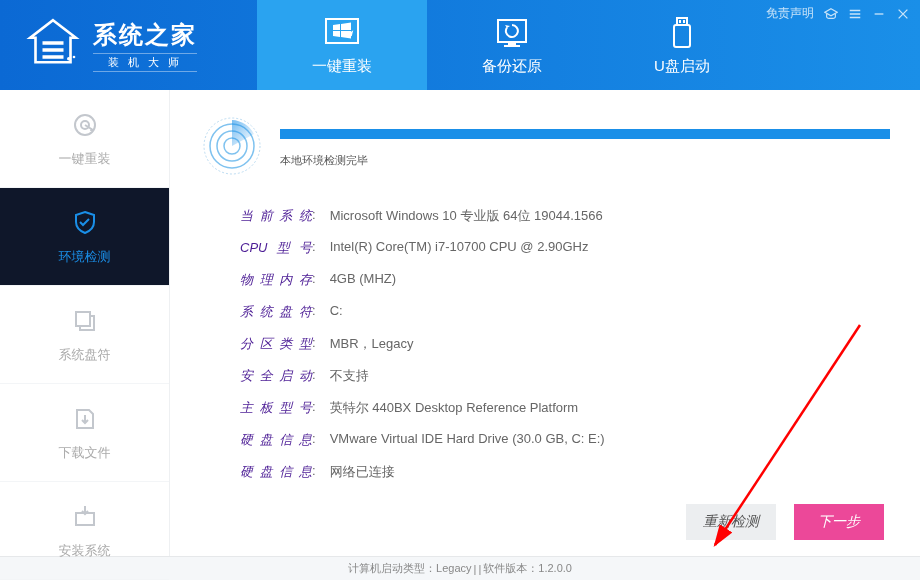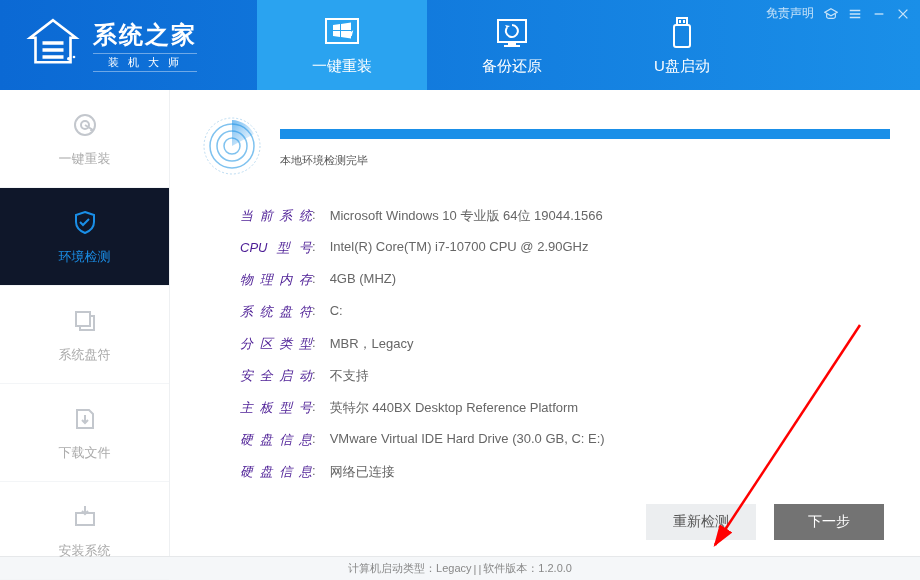--- a/index.html
+++ b/index.html
@@ -39,23 +39,23 @@
     .progress-bar { height: 10px; background: #1a8fe8; width: 100%; margin-bottom: 14px; }
     .progress-text { font-size: 11px; color: #555; }
     
     .info-list { margin: 18px 0 0 40px; }
     .info-row { display: flex; padding: 7px 0; font-size: 13px; }
     .info-label { width: 72px; color: #4c1d95; text-align: justify; text-align-last: justify; font-style: italic; }
     .info-colon { color: #666; margin-right: 14px; }
     .info-value { color: #666; }
     
     .actions { position: absolute; bottom: 16px; right: 36px; display: flex; gap: 18px; }
-    .btn { width: 110px; height: 36px; display: flex; align-items: center; justify-content: center; font-size: 14px; cursor: pointer; border: none; }
+    .btn { width: 90px; height: 36px; display: flex; align-items: center; justify-content: center; font-size: 14px; cursor: pointer; border: none; font-style: italic; }
     .btn-secondary { background: #eceef0; color: #555; }
-    .btn-primary { background: #737373; color: #fff; }
+    .btn-primary { background: #ec4899; color: #fff; }
     
     .arrow { position: absolute; top: 230px; right: 50px; pointer-events: none; }
     
     
     .footer { height: 24px; background: #f5f7f9; border-top: 1px solid #e6e8ea; display: flex; align-items: center; justify-content: center; font-size: 11px; color: #888; gap: 2px; }
   </style>
 </head>
 <body>
 
 <div class="header">

